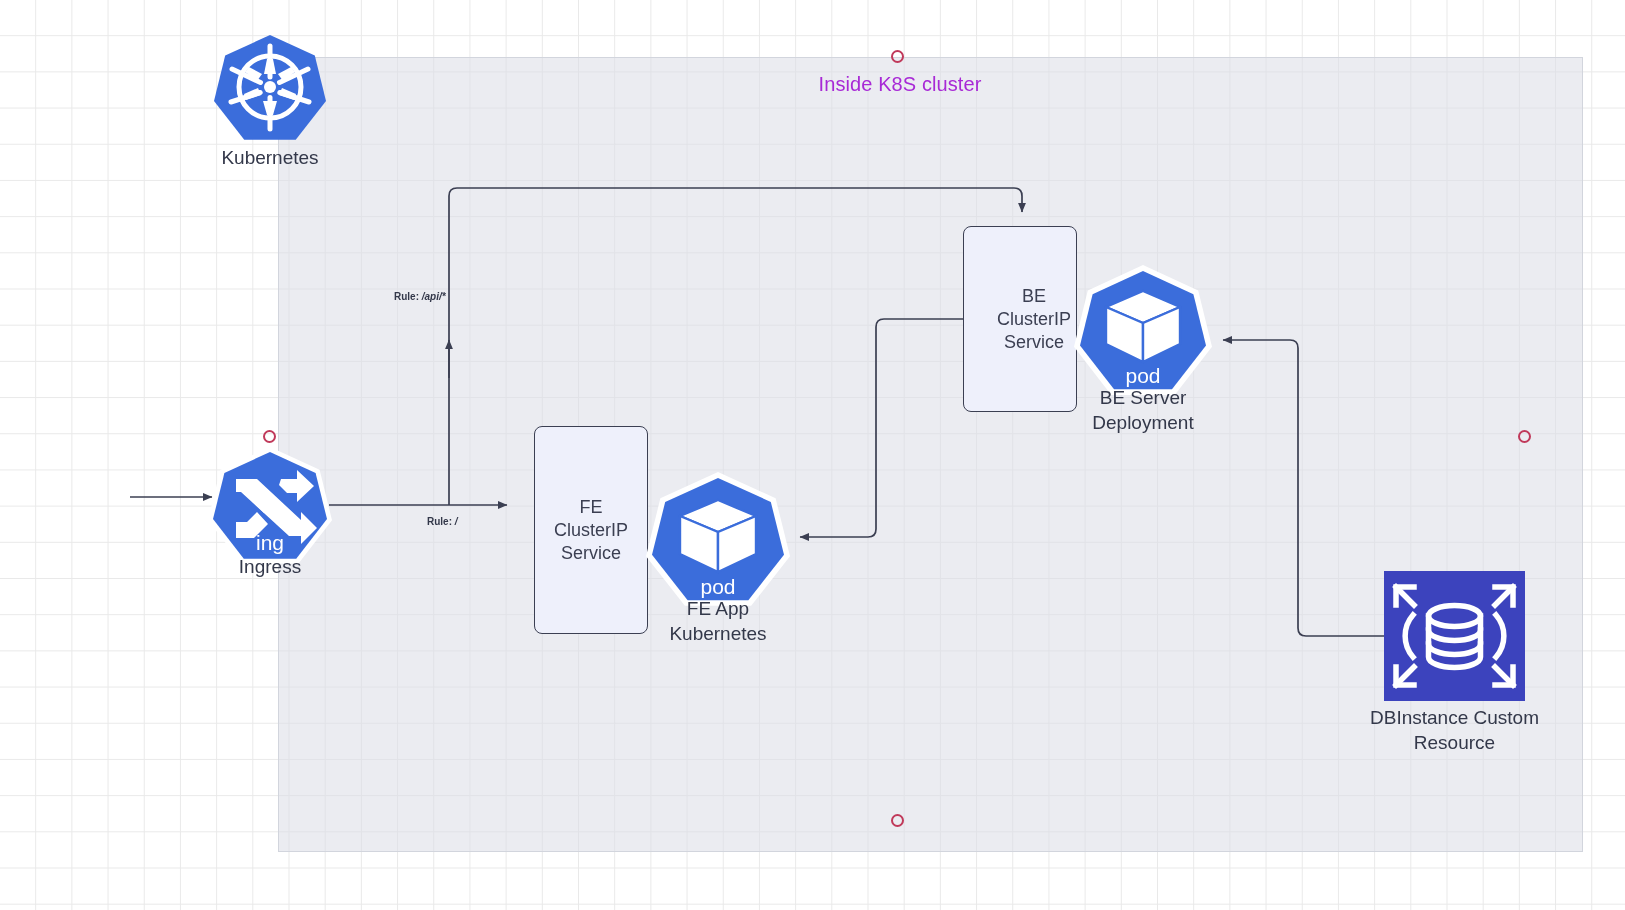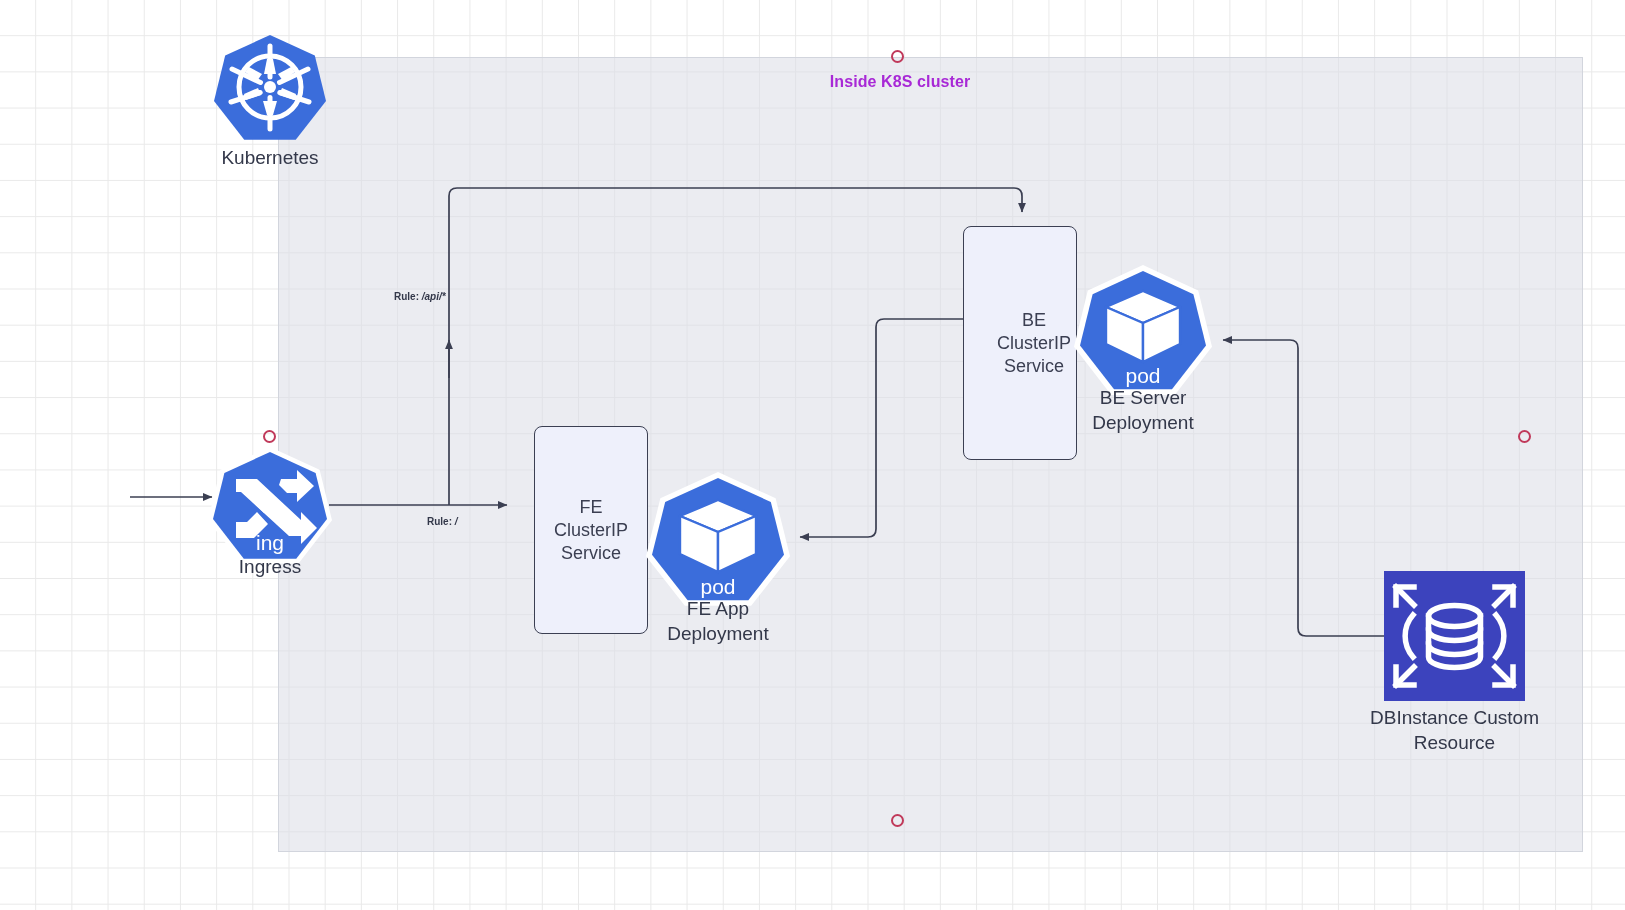--- a/index.html
+++ b/index.html
@@ -32,22 +32,22 @@
     border: 1px solid #d2d5dd;
     box-sizing: border-box;
   }
   .cluster-title {
     position: absolute;
     left: 760px;
     top: 73px;
     width: 280px;
     text-align: center;
     color: #a829d6;
-    font-size: 16px;
-    font-weight: bold;
+    font-size: 20px;
+    font-weight: normal;
     letter-spacing: 0.1px;
   }
 
   
   .anchor-dot {
     position: absolute;
     width: 13px;
     height: 13px;
     border: 2px solid #c0395a;
     border-radius: 50%;
@@ -231,24 +231,24 @@
       <svg width="132" height="126" viewBox="0 0 132 126">
         <g fill="#ffffff" stroke="#3b6ddb" stroke-width="2.4" stroke-linejoin="round">
           <path d="M66 22 L104 38 L66 54 L28 38 z"></path>
           <path d="M28 38 L66 54 L66 94 L28 76 z"></path>
           <path d="M104 38 L66 54 L66 94 L104 76 z"></path>
         </g>
       </svg>
     </div>
     <div class="hept-label" style="width:132px; bottom:6px;">pod</div>
     <div class="node-caption" style="left:-17px; top:118px; width:166px;">FE App
-Deployment</div>
-  </div>
-
-  <div class="svc-box" style="left:963px; top:226px; width:114px; height:234px;padding-left:28px;">
+Kubernetes</div>
+  </div>
+
+  <div class="svc-box" style="left:963px; top:226px; width:114px; height:186px;padding-left:28px;">
     <div class="svc-text">BE
 ClusterIP
 Service</div>
   </div>
 
   <div class="node" style="left:1080px; top:271px;">
     <div class="hept-ring" style="left:-6px; top:-6px; width:138px; height:134px;"></div>
     <div class="hept" style="width:126px; height:122px;">
       <svg width="126" height="122" viewBox="0 0 126 122">
         <g fill="#ffffff" stroke="#3b6ddb" stroke-width="2.4" stroke-linejoin="round">

